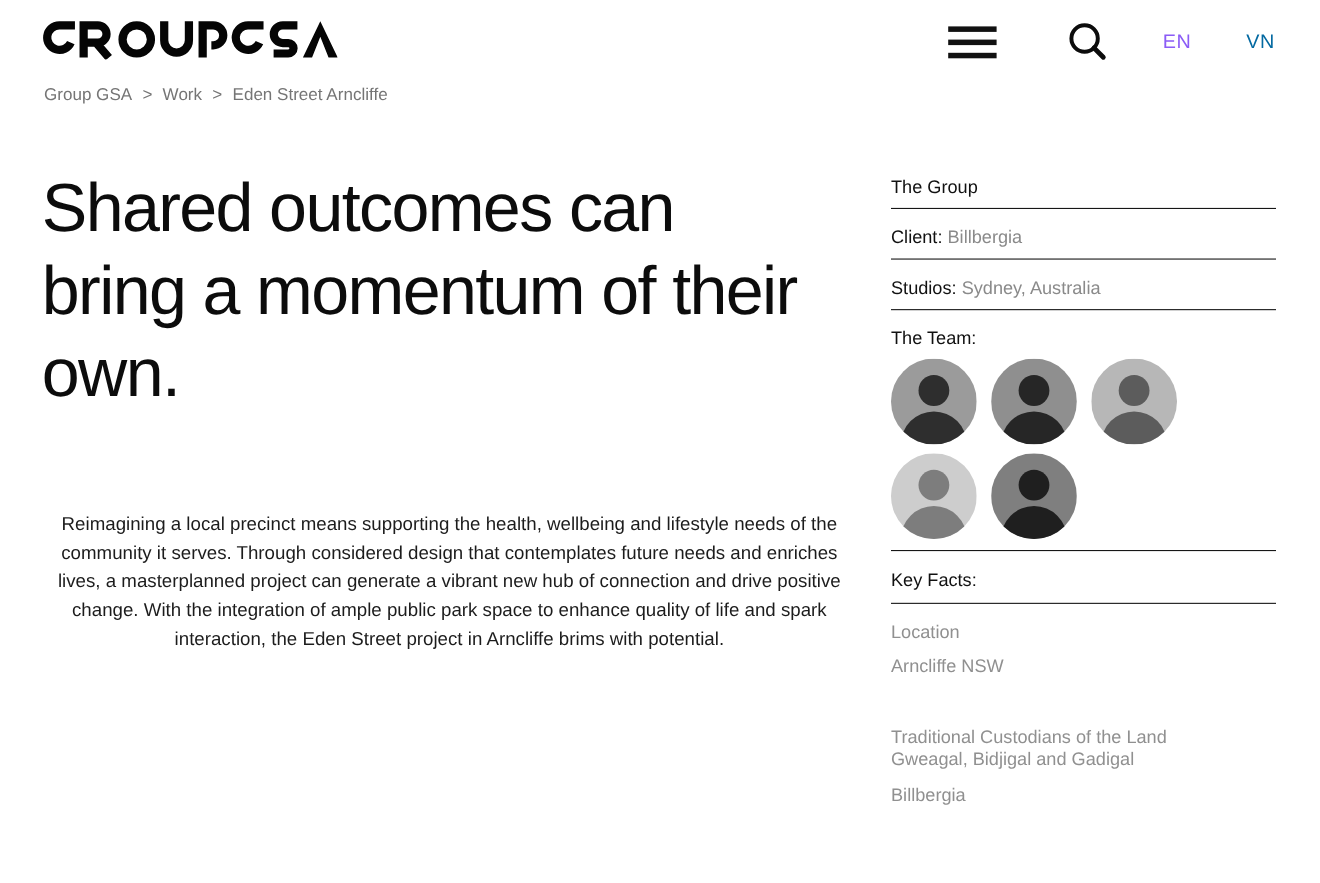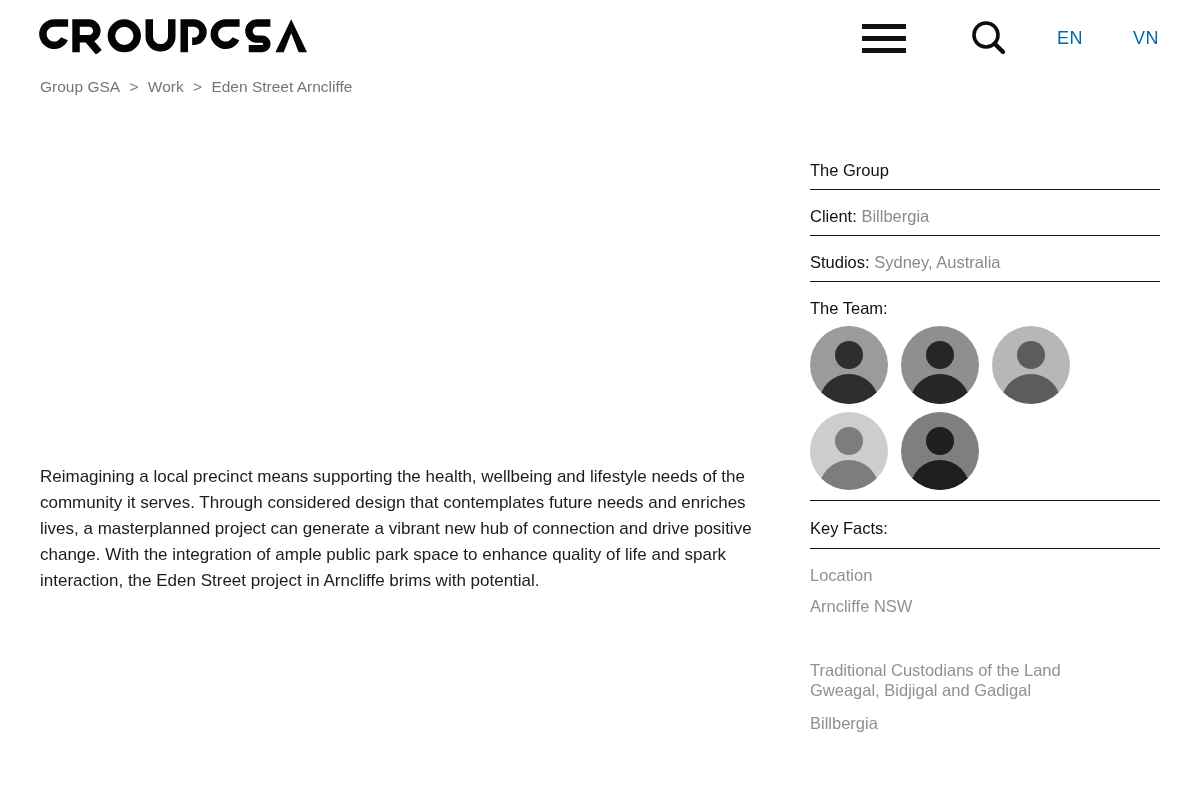--- a/index.html
+++ b/index.html
@@ -18,41 +18,41 @@
   .logo { position: absolute; left: 39px; top: 16px; cursor: pointer; }
   .logo svg { display: block; }
 
   .menu-btn { position: absolute; left: 862px; top: 24px; width: 44px; cursor: pointer; }
   .menu-btn .bar { height: 5px; background: #111; margin-bottom: 7px; }
   .menu-btn .bar:last-child { margin-bottom: 0; }
 
   .search-btn { position: absolute; left: 965px; top: 15px; cursor: pointer; }
 
   .lang { position: absolute; top: 28px; font-size: 18px; letter-spacing: 0.5px; cursor: pointer; }
-  .lang-en { left: 1057px; color: #0369a1; }
+  .lang-en { left: 1057px; color: #8b5cf6; }
   .lang-vn { left: 1133px; color: #0369a1; }
 
   
   .breadcrumb {
     position: absolute; left: 40px; top: 78px;
     font-size: 15.5px; color: #757575;
   }
   .breadcrumb span { margin-right: 5px; }
   .breadcrumb .crumb-link { cursor: pointer; }
 
   
   .heading {
     position: absolute; left: 38px; top: 152px; width: 690px;
     font-size: 62px; line-height: 75px; letter-spacing: -1.5px;
     color: #0c0c0c; font-weight: 400; margin: 0;
   }
 
   .intro {
     position: absolute; left: 40px; top: 464px; width: 737px;
-    font-size: 17px; line-height: 26px; color: #1c1c1c; margin: 0;
+    font-size: 17px; line-height: 26px; color: #1c1c1c; margin: 0; text-align: center;
   }
 
   
   .sidebar { position: absolute; left: 810px; top: 160px; width: 350px; }
 
   .srow {
     border-bottom: 1px solid #161616;
     padding: 16px 0 9px;
     font-size: 16.5px; line-height: 20px; color: #111;
   }
@@ -126,20 +126,21 @@
   <div class="lang lang-vn">VN</div>
 
   <div class="breadcrumb">
     <span class="crumb-link">Group GSA</span>
     <span>&gt;</span>
     <span class="crumb-link">Work</span>
     <span>&gt;</span>
     <span>Eden Street Arncliffe</span>
   </div>
 
+  <h1 class="heading">Shared outcomes can bring a momentum of their own.</h1>
 
   <p class="intro">Reimagining a local precinct means supporting the health, wellbeing and lifestyle needs of the community it serves. Through considered design that contemplates future needs and enriches lives, a masterplanned project can generate a vibrant new hub of connection and drive positive change. With the integration of ample public park space to enhance quality of life and spark interaction, the Eden Street project in Arncliffe brims with potential.</p>
 
   <aside class="sidebar">
 
     <div class="srow first">
       <span class="slabel">The Group</span>
     </div>
 
     <div class="srow">

